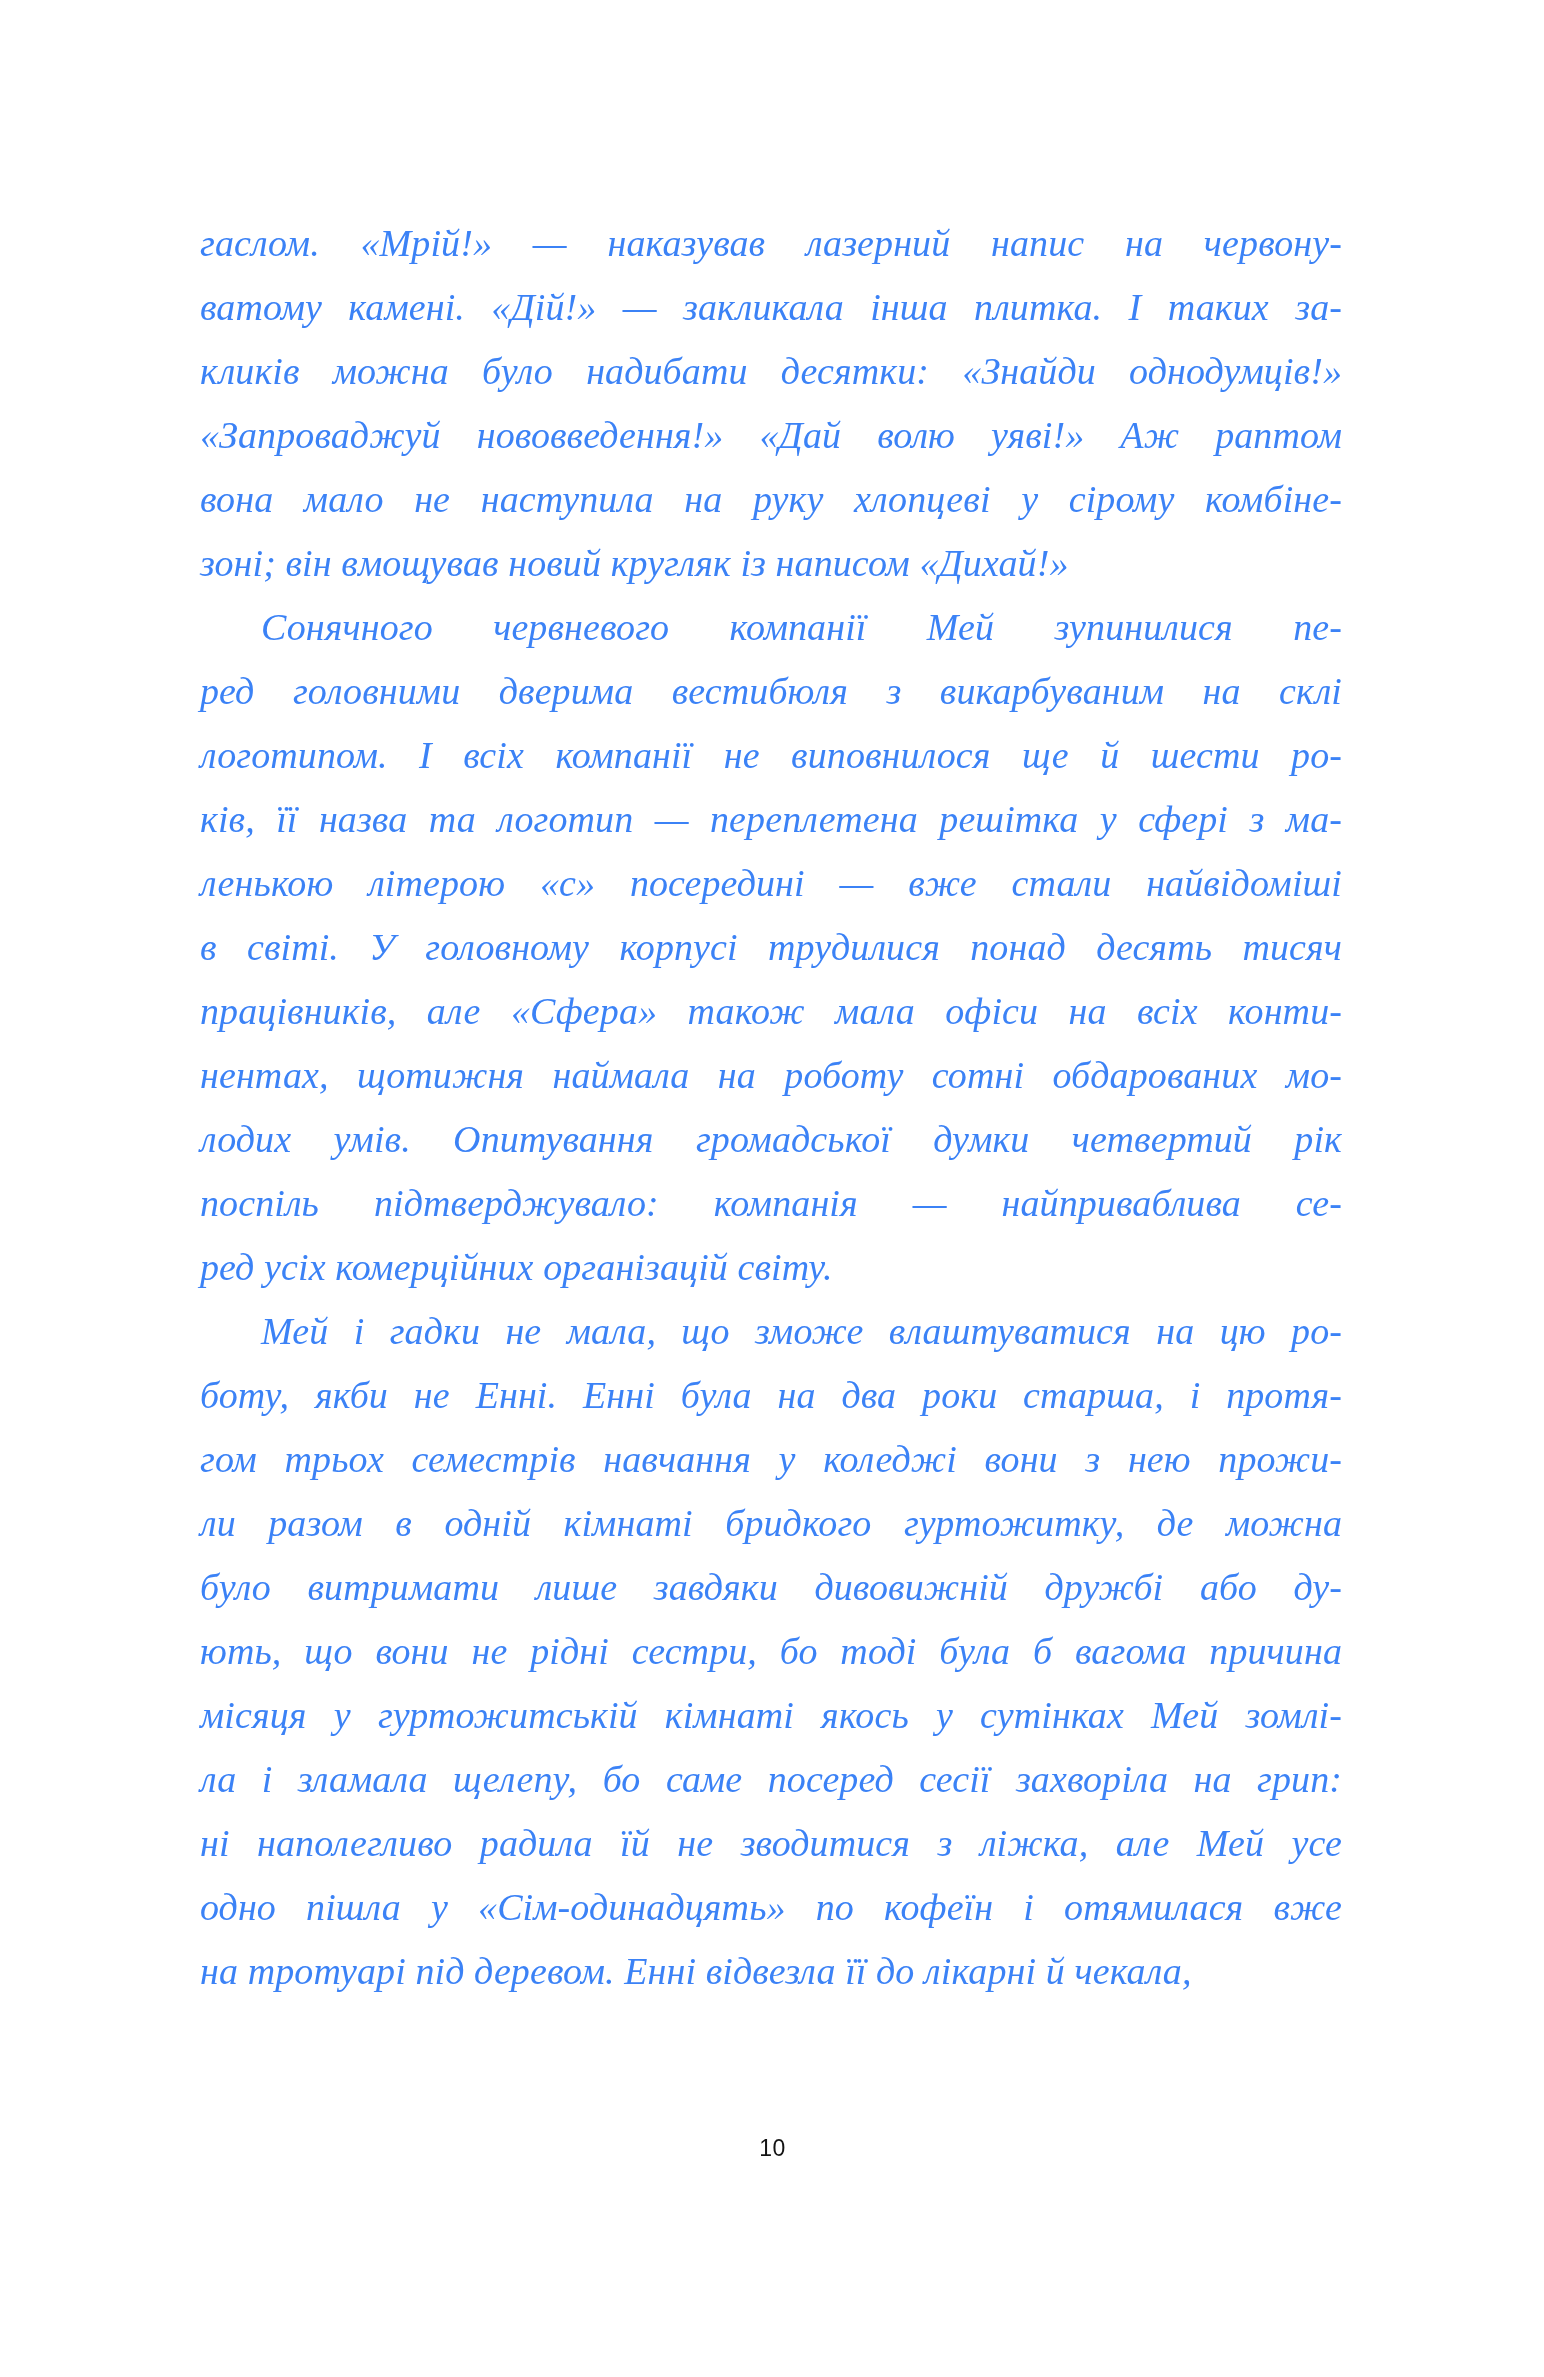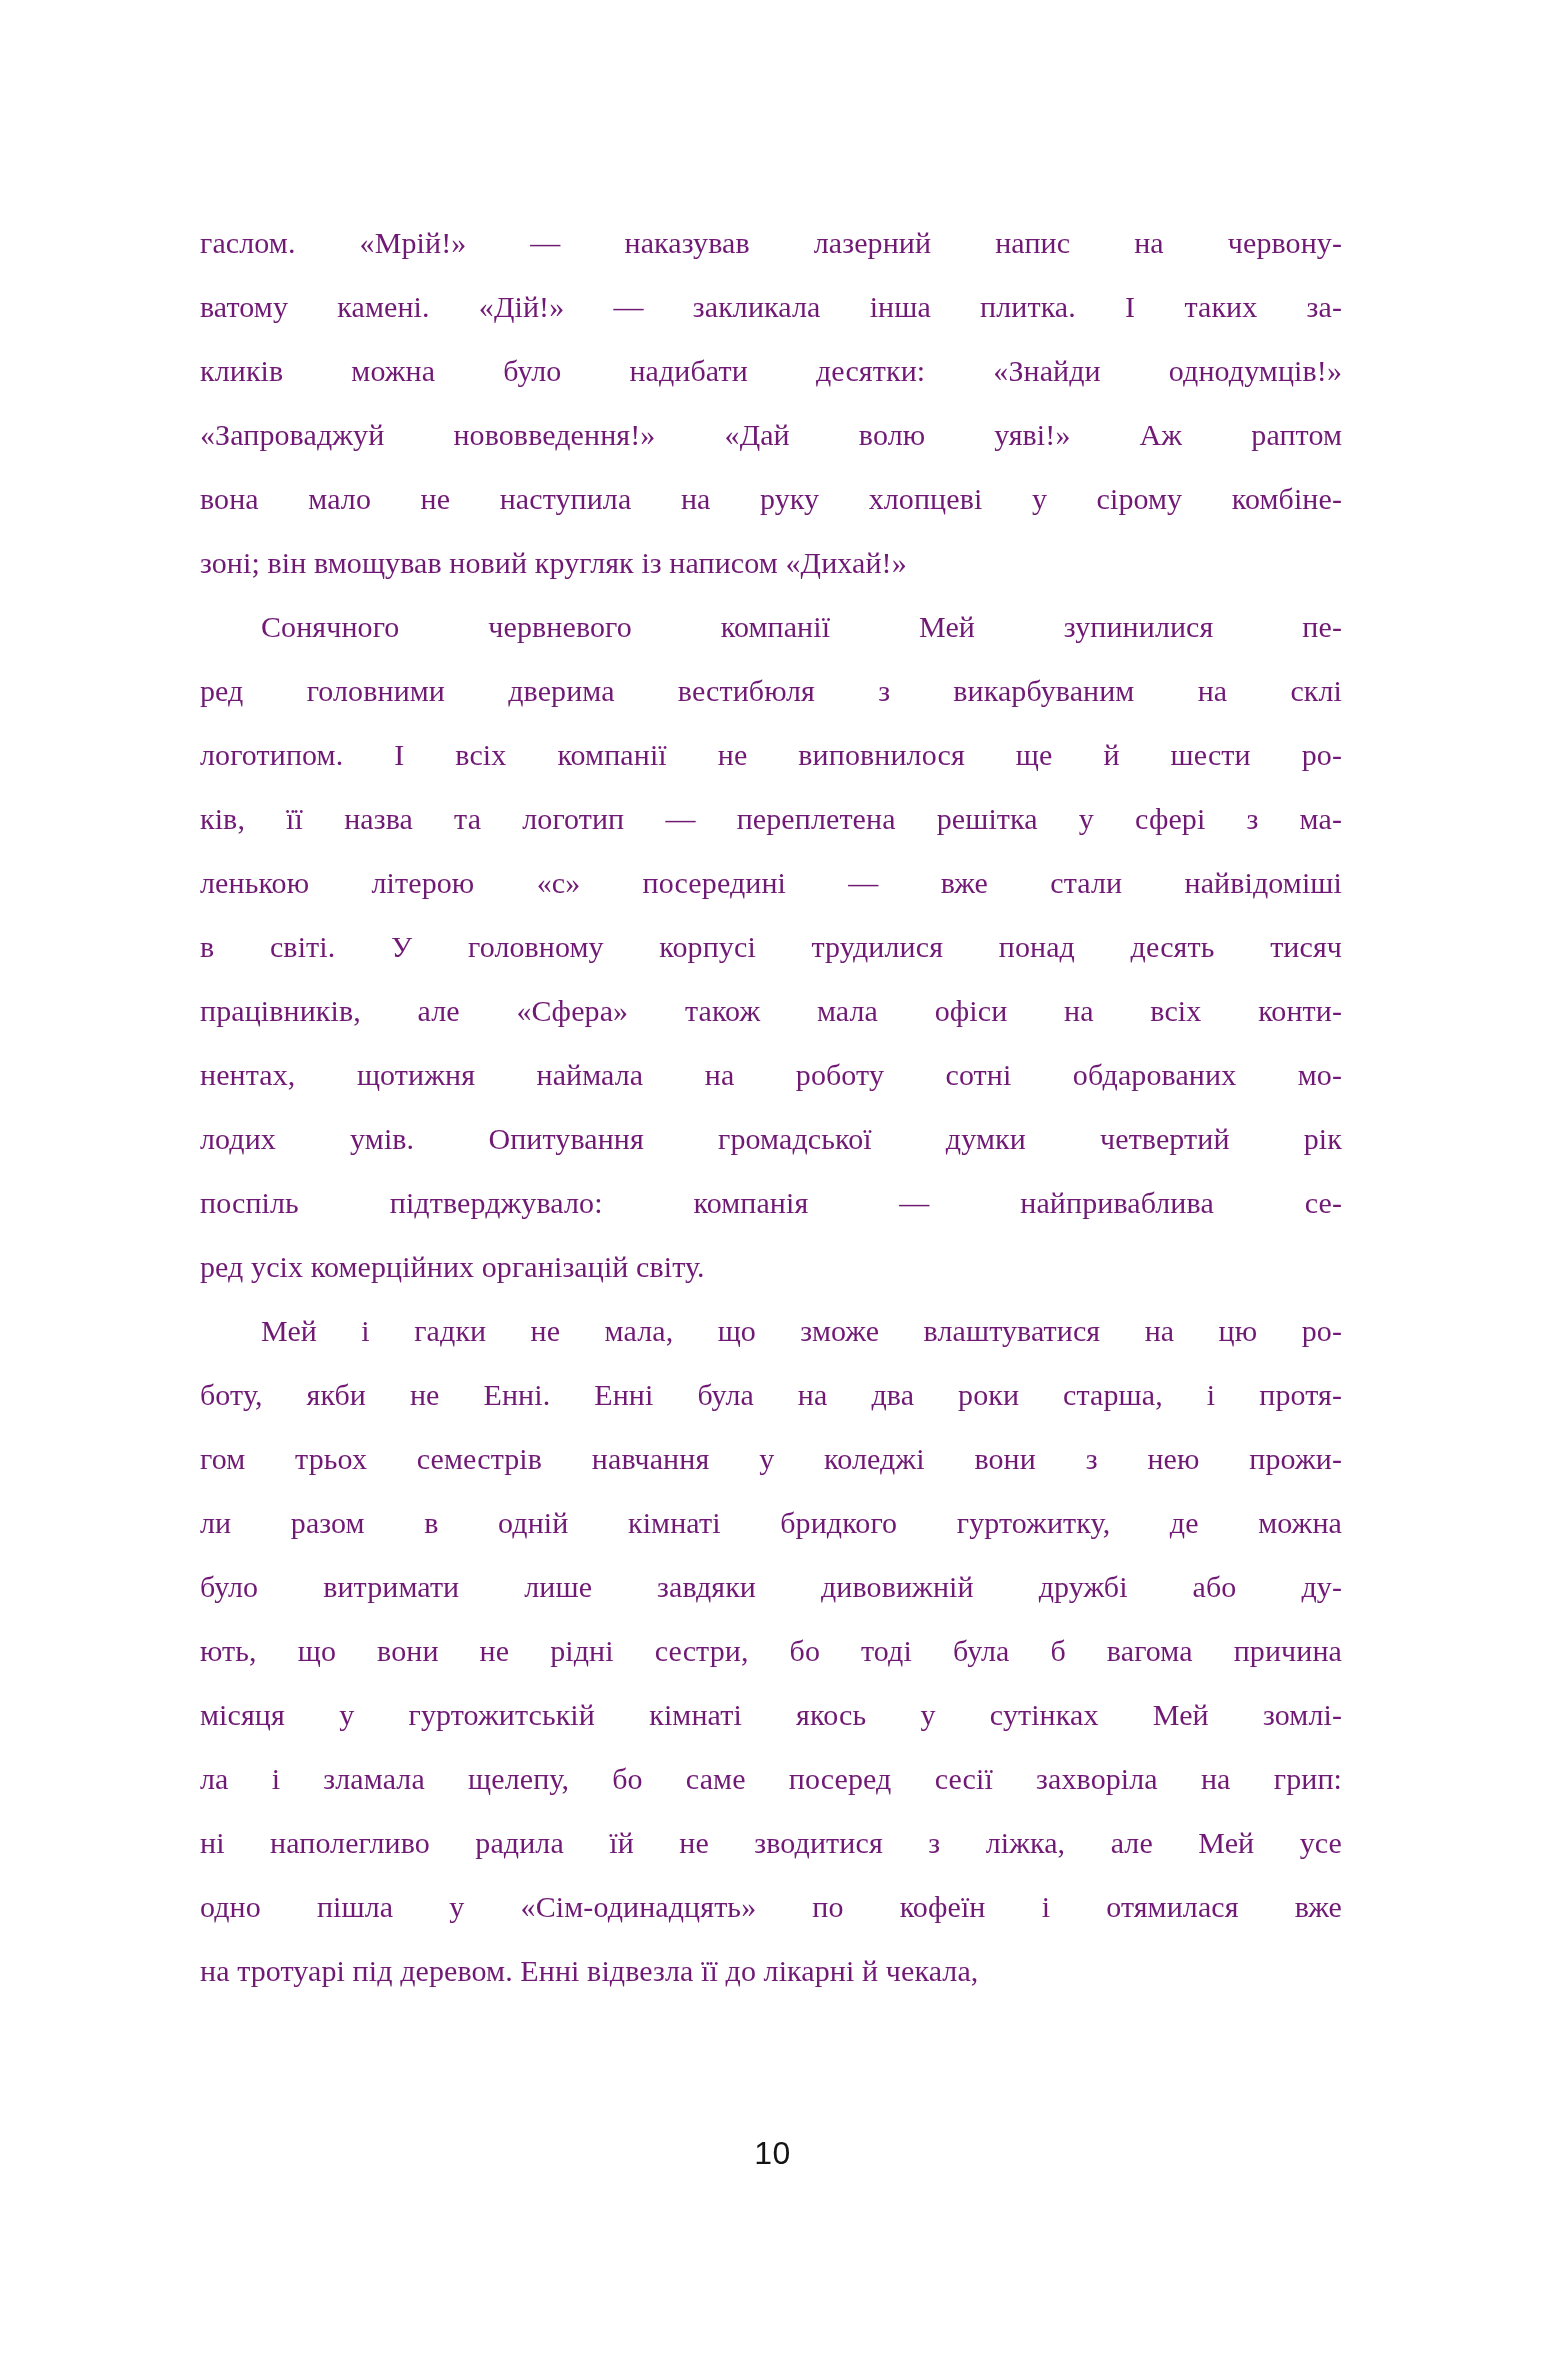--- a/index.html
+++ b/index.html
@@ -21,29 +21,30 @@
     width: 1545px;
     height: 2377px;
     background: #ffffff;
   }
 
   .text-block {
     position: absolute;
     left: 200px;
     top: 211px;
     width: 1142px;
-    color: #701a75;
-    font-size: 30px;
+    color: #3b82f6;
+    font-size: 38px;
     line-height: 64px;
     text-align: justify;
     text-justify: inter-word;
     -webkit-hyphens: manual;
     hyphens: manual;
     letter-spacing: 0.1px;
     font-weight: 400;
+    font-style: italic;
   }
 
   .para {
     margin: 0;
     text-indent: 0;
   }
 
   
   .line {
     display: block;
@@ -61,21 +62,21 @@
     text-indent: 61px;
   }
 
   .folio {
     position: absolute;
     left: 0;
     top: 2135px;
     width: 1545px;
     text-align: center;
     font-family: "Liberation Sans", "DejaVu Sans", sans-serif;
-    font-size: 32px;
+    font-size: 23px;
     color: #141414;
     letter-spacing: 0.4px;
   }
 </style>
 </head>
 <body>
 
 <div class="page">
 
   <div class="text-block">

